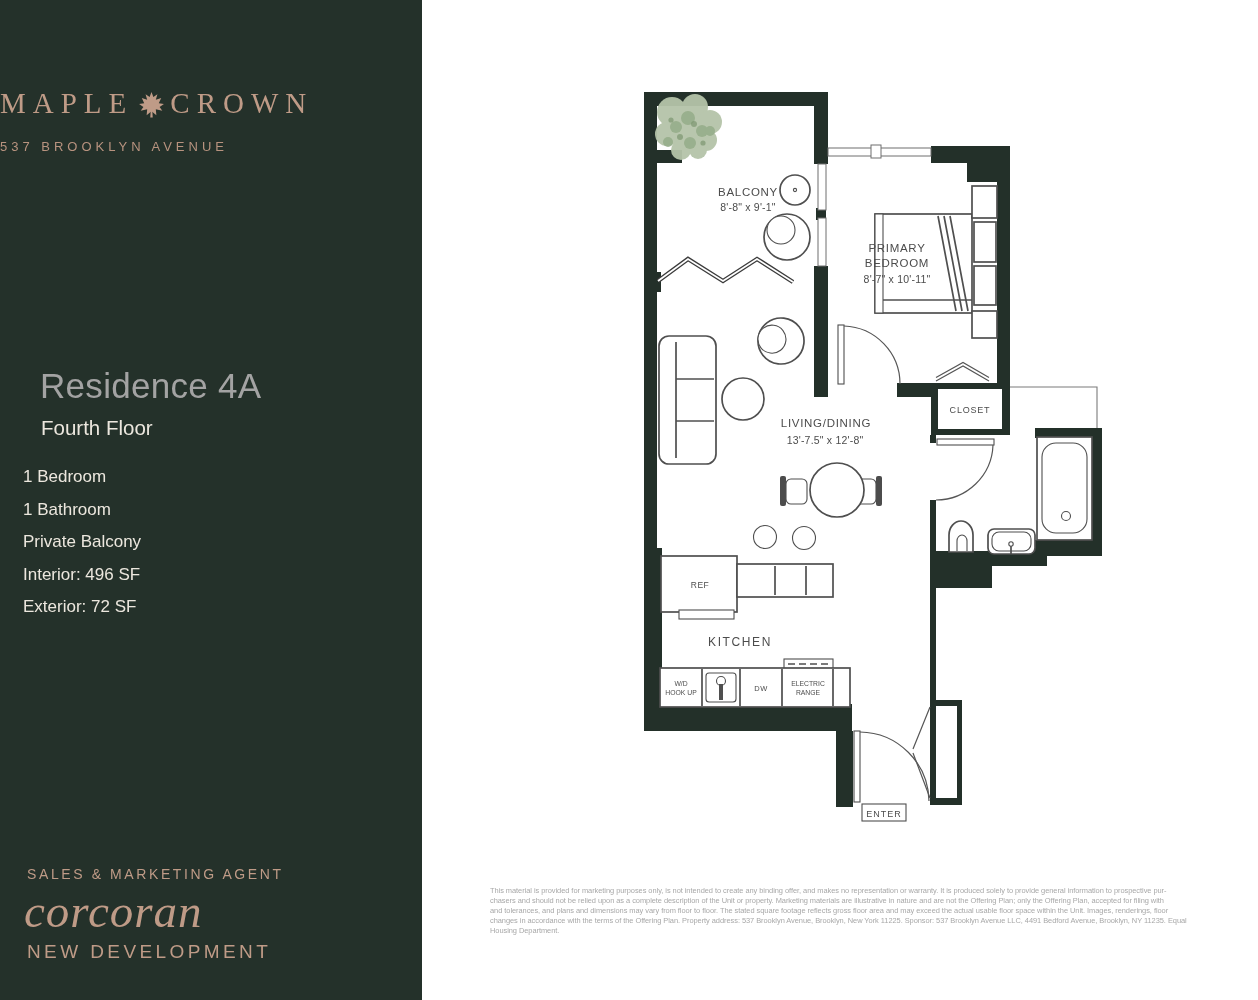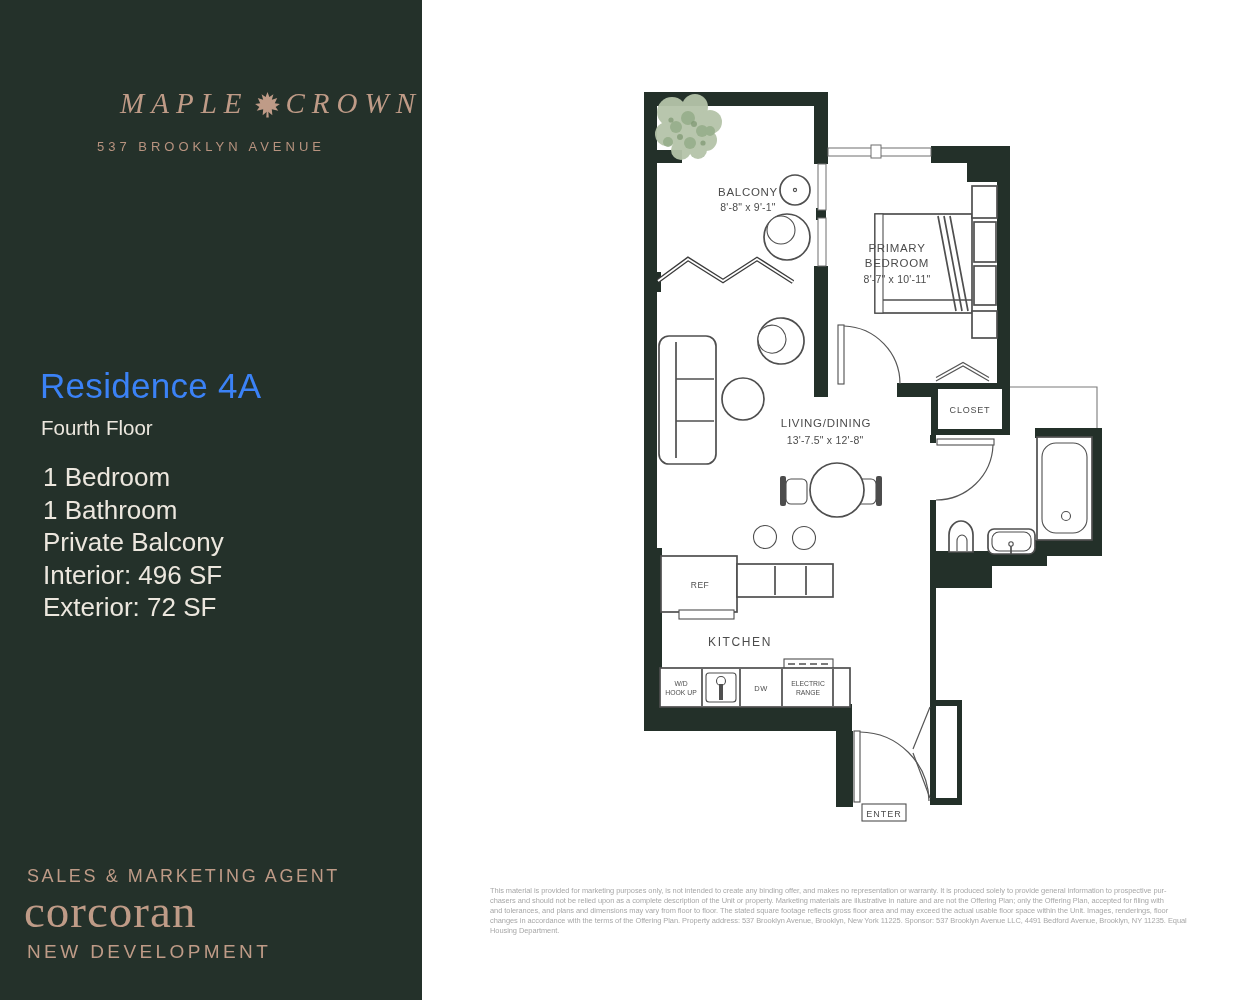--- a/index.html
+++ b/index.html
@@ -1,35 +1,35 @@
 <!DOCTYPE html>
 <html><head>
 <meta charset="utf-8">
 <style>
   html,body{margin:0;padding:0;background:#fff;}
   .page{position:relative;width:1258px;height:1000px;background:#ffffff;
         font-family:"Liberation Sans",sans-serif;overflow:hidden;}
 
   
   .sidebar{position:absolute;left:0;top:0;width:422px;height:1000px;background:#24312a;}
-  .logo-row{position:absolute;top:87px;left:0;width:422px;text-align:right;
+  .logo-row{position:absolute;top:87px;left:0;width:422px;text-align:left;
             color:#bf9b87;font-family:"Liberation Serif",serif;font-size:29px;
-            letter-spacing:7px;white-space:nowrap;font-style:italic;}
+            letter-spacing:7px;white-space:nowrap;}
   .logo-row .leaf-svg{vertical-align:-5px;margin:0 5px;}
-  .address{position:absolute;top:139px;left:0;width:422px;text-align:center;
+  .address{position:absolute;top:139px;left:0;width:422px;text-align:left;
            color:#b8937f;font-size:13px;letter-spacing:4px;white-space:nowrap;}
-  .res-title{position:absolute;top:366px;left:40px;margin:0;color:#3b82f6;
+  .res-title{position:absolute;top:366px;left:40px;margin:0;color:#a3a3a3;
              font-size:35px;font-weight:normal;letter-spacing:.3px;}
   .res-floor{position:absolute;top:416px;left:41px;color:#ece7de;font-size:20.5px;}
-  .features{position:absolute;top:461px;left:43px;color:#ece7de;font-size:26px;
+  .features{position:absolute;top:461px;left:23px;color:#ece7de;font-size:17px;
             line-height:32.6px;}
-  .agent-label{position:absolute;top:866px;left:27px;color:#bf9b87;font-size:18px;
+  .agent-label{position:absolute;top:866px;left:27px;color:#bf9b87;font-size:14px;
                letter-spacing:2.6px;text-align:center;}
   .corcoran{position:absolute;top:884px;left:24px;color:#bf9b87;
-            font-family:"Liberation Serif",serif;font-size:47px;
+            font-family:"Liberation Serif",serif;font-style:italic;font-size:47px;
             letter-spacing:1px;}
   .agent-sub{position:absolute;top:941px;left:27px;color:#bf9b87;font-size:19px;
              letter-spacing:3.4px;}
 
   
   .plan-svg{position:absolute;left:620px;top:80px;}
   .wall rect{fill:#233029;}
   .inner{fill:#ffffff;}
   .w-thin{fill:#ffffff;stroke:#6e6e6e;stroke-width:1;}
   .furn{fill:#ffffff;stroke:#4f4f4f;stroke-width:1.7;}

